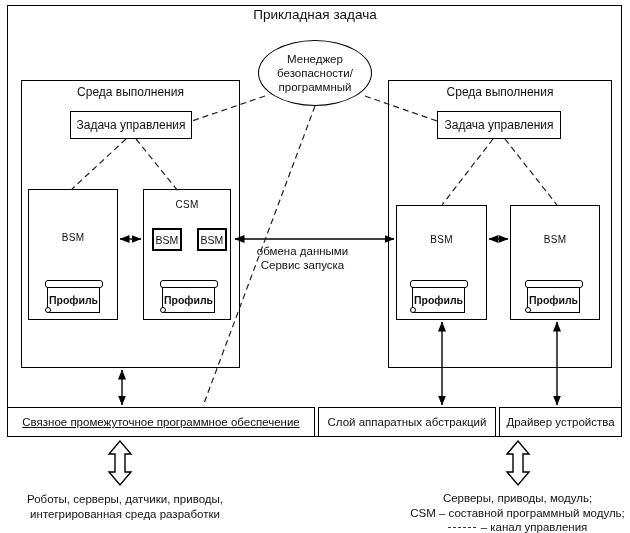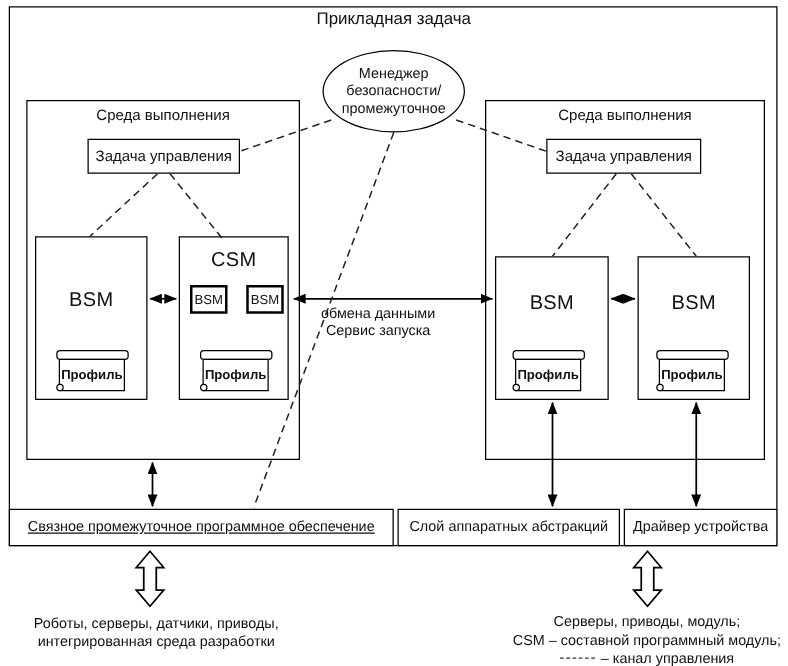--- a/index.html
+++ b/index.html
@@ -18,34 +18,34 @@
   .scroll-bar{position:absolute;left:0;top:0;height:8px;border:1.3px solid #000;
               border-radius:3px;background:#fff;box-sizing:border-box;}
   .scroll-body{position:absolute;border:1.3px solid #000;background:#fff;box-sizing:border-box;
                display:flex;align-items:center;justify-content:center;font-size:10.5px;}
   .scroll-curl{position:absolute;width:6px;height:6px;border:1.2px solid #000;border-radius:50%;
                background:#fff;box-sizing:border-box;}
   .svg-overlay{position:absolute;left:0;top:0;z-index:10;pointer-events:none;}
   .footer-text{font-size:11.5px;line-height:1.28;text-align:center;color:#111;}
   .dash-sample{display:inline-block;width:28px;border-top:1.6px dashed #333;
                vertical-align:middle;margin-right:5px;position:relative;top:-1px;}
-  .bsm-label{font-size:16px;letter-spacing:.3px;}
+  .bsm-label{font-size:10px;letter-spacing:.3px;}
 </style>
 </head>
 <body>
 
 <div class="canvas">
 
   <div class="abs box" style="left:7px;top:5px;width:615px;height:432px;"></div>
   <div class="lbl" style="left:0;top:7px;width:630px;font-size:13.5px;">Прикладная задача</div>
 
   <div class="abs ellipse" style="left:258px;top:40px;width:114px;height:66px;">
     <span>Менеджер</span>
     <span>безопасности/</span>
-    <span>промежуточное</span>
+    <span>программный</span>
   </div>
 
   <div class="abs box" style="left:21px;top:80px;width:219px;height:288px;"></div>
   <div class="lbl" style="left:21px;top:85px;width:219px;font-size:12px;">Среда выполнения</div>
 
   <div class="abs box-thick flexc" style="left:70px;top:111px;width:122px;height:28px;font-size:12px;">Задача управления</div>
 
   <div class="abs box-thick topflex bsm-label" style="left:28px;top:189px;width:90px;height:131px;padding-top:42px;">BSM</div>
 
   <div class="abs box-thick" style="left:143px;top:189px;width:88px;height:131px;"></div>

